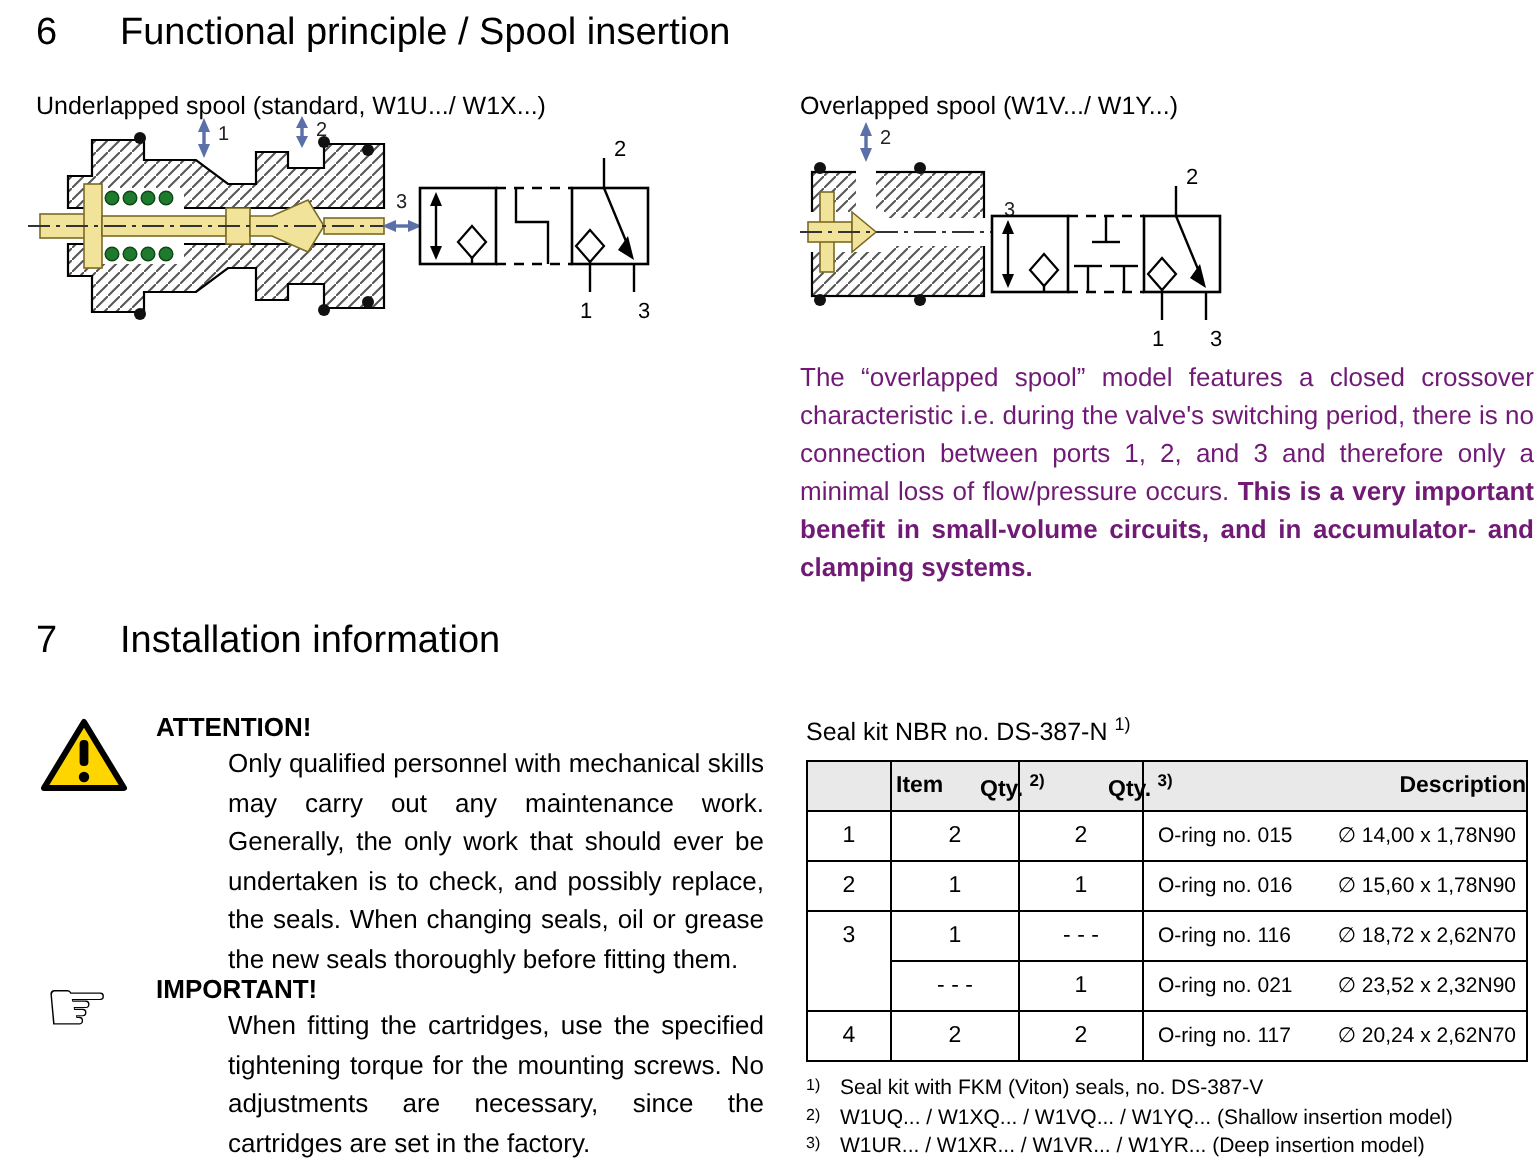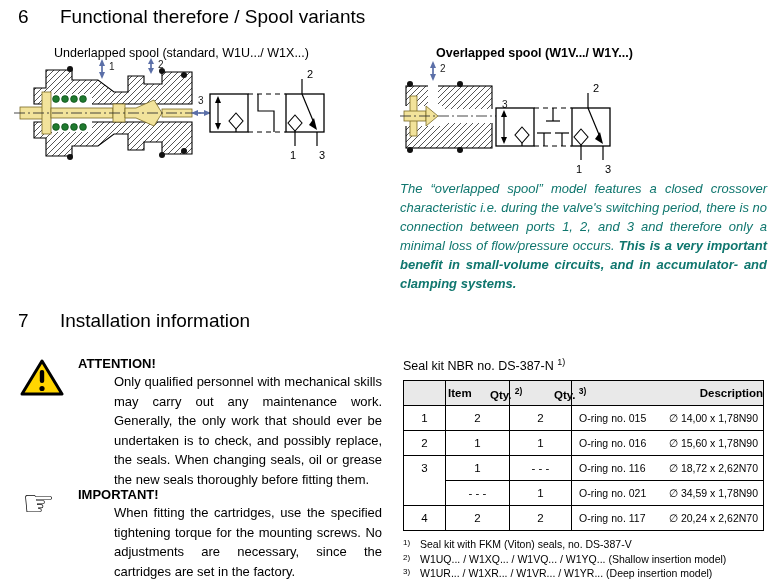--- a/index.html
+++ b/index.html
@@ -6,33 +6,33 @@
   body {
     width:770px; height:588px; position:relative; background:#ffffff;
     font-family:"Liberation Sans","DejaVu Sans",sans-serif; color:#000;
     overflow:hidden;
   }
   .heading { position:absolute; display:flex; font-size:19px; color:#000; }
   .heading .num { width:42px; flex:0 0 42px; }
   #sec6 { left:18px; top:6px; }
   #sec7 { left:18px; top:310px; }
 
-  .sublabel { position:absolute; font-size:12.5px; color:#000; white-space:nowrap;margin-left:36px; }
+  .sublabel { position:absolute; font-size:12.5px; color:#000; white-space:nowrap; }
   #underlapped-label { left:18px; top:46px; }
-  #overlapped-label  { left:400px; top:46px;font-weight:bold; }
+  #overlapped-label  { left:400px; top:46px; }
 
   .drawing { position:absolute; }
   #left-drawing   { left:12px;  top:58px; }
   #left-symbol    { left:206px; top:66px; }
   #right-drawing  { left:400px; top:58px; }
   #right-symbol   { left:492px; top:80px; }
 
   #overlapped-para {
     position:absolute; left:400px; top:166px; width:367px;
-    font-size:13px; line-height:19px; text-align:justify; color:#0f766e;font-style:italic;
+    font-size:13px; line-height:19px; text-align:justify; color:#701a75;
   }
   #overlapped-para b { font-weight:bold; }
 
   .note { position:absolute; left:20px; width:362px; display:grid; grid-template-columns:58px 1fr; }
   #attention-note { top:356px; }
   #important-note { top:487px; }
   .nicon { padding-top:2px; }
   .ntitle { font-weight:bold; font-size:13px; margin-bottom:1px; }
   .ntext  { font-size:13px; line-height:19.5px; text-align:justify;margin-left:36px; }
   .hand-glyph { font-size:37px; line-height:30px; display:inline-block; margin-left:2px; color:#000; }
@@ -74,21 +74,21 @@
   .dashln { stroke-dasharray:5 4; }
   .diamond{ fill:#fff; stroke:#000; stroke-width:1.1; }
   .ahead  { fill:#000; stroke:none; }
   .symtext{ font-size:11px; fill:#000; }
 </style>
 </head>
 <body>
 
 <div class="heading" id="sec6">
   <span class="num">6</span>
-  <span>Functional therefore / Spool variants</span>
+  <span>Functional principle / Spool insertion</span>
 </div>
 
 <div class="sublabel" id="underlapped-label">Underlapped spool (standard, W1U.../ W1X...)</div>
 <div class="sublabel" id="overlapped-label">Overlapped spool (W1V.../ W1Y...)</div>
 
 <svg class="drawing" id="left-drawing" width="202" height="106" viewBox="0 0 202 106">
   <defs>
     <pattern id="hatchL" patternUnits="userSpaceOnUse" width="6" height="6">
       <rect width="6" height="6" fill="#fff"></rect>
       <path d="M-1,7 L7,-1" stroke="#555" stroke-width="1"></path>
@@ -324,21 +324,21 @@
           </div>
         </td>
     </tr>
     <tr>
       <td>- - -</td>
       <td>1</td>
       <td class="desc">
           <div class="desc-inner">
             <span class="dp">O-ring</span>
             <span class="dn">no. 021</span>
-            <span class="dd">∅ 34,59 x 1,78</span>
+            <span class="dd">∅ 23,52 x 2,32</span>
             <span class="dg">N90</span>
           </div>
         </td>
     </tr>
     <tr>
       <td>4</td>
       <td>2</td>
       <td>2</td>
       <td class="desc">
           <div class="desc-inner">

